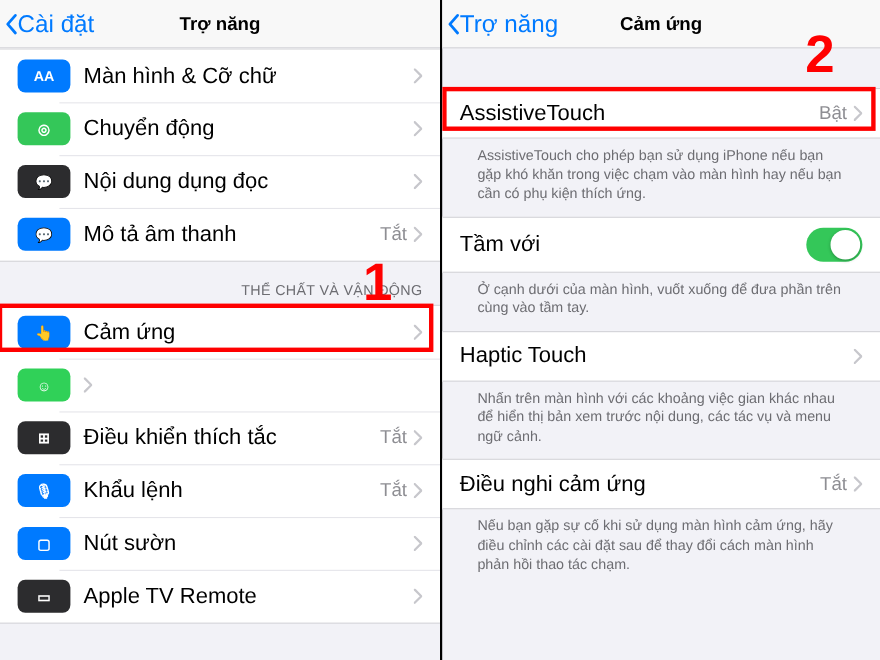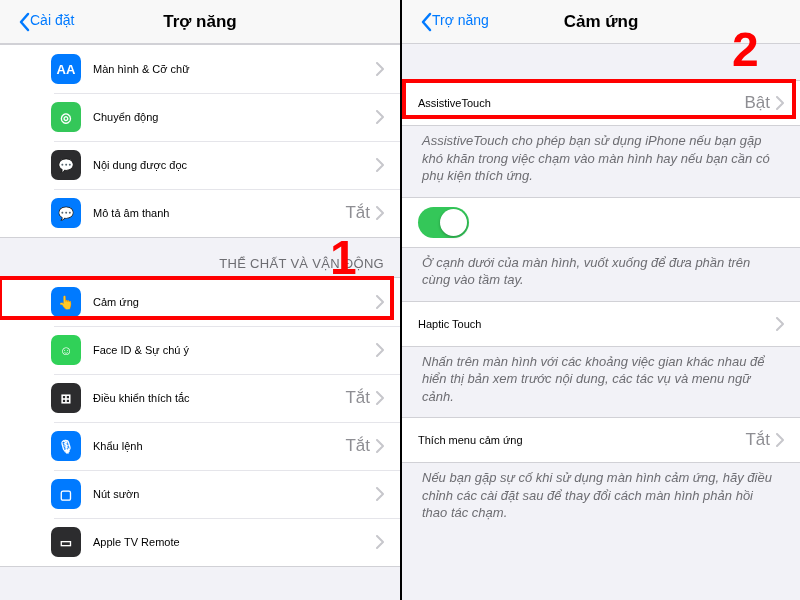--- a/index.html
+++ b/index.html
@@ -25,23 +25,24 @@
     height: 44px;
     background: #f8f8f8;
     border-bottom: 1px solid #d1d1d6;
     display: flex;
     align-items: center;
     position: relative;
     flex-shrink: 0;
   }
   .back-btn {
     display: flex;
+    align-items: center;
     color: #007aff;
-    font-size: 14px;
-    padding-left: 18px;
+    font-size: 22px;
+    padding-left: 4px;
     cursor: pointer;
   }
   .back-btn svg { flex-shrink: 0; }
   .nav-title {
     position: absolute;
     left: 0; right: 0;
     text-align: center;
     font-size: 17px;
     font-weight: 600;
     pointer-events: none;
@@ -51,23 +52,22 @@
     font-size: 13px;
     color: #6d6d72;
     text-transform: uppercase;
     padding: 18px 16px 6px;
     letter-spacing: 0.3px;
     text-align: right;
   }
   .section-footer {
     font-size: 13px;
     color: #6d6d72;
-    padding: 6px 20px 12px;
+    padding: 6px 32px 12px;
     line-height: 1.35;
-    font-style: italic;
   }
   .list {
     background: #fff;
     border-top: 1px solid #d1d1d6;
     border-bottom: 1px solid #d1d1d6;
   }
   .row {
     display: flex;
     align-items: center;
     min-height: 44px;
@@ -78,33 +78,32 @@
   .row + .row::before {
     content: "";
     position: absolute;
     top: 0; left: 54px; right: 0;
     height: 1px;
     background: #e5e5ea;
   }
   .row.noicon + .row.noicon::before,
   .row.noicon::before { left: 16px; }
   .row .icon {
-    width: 30px; height: 30px;
+    width: 48px; height: 30px;
     border-radius: 7px;
     margin-right: 12px;
     display: flex;
     align-items: center;
     justify-content: center;
     flex-shrink: 0;
     color: #fff;
     font-weight: 700;
     font-size: 13px;
-    margin-left: 35px;
-  }
-  .row .label { flex: 1; font-size: 11px; color: #000; }
+  }
+  .row .label { flex: 1; font-size: 20px; color: #000; }
   .row .value { font-size: 17px; color: #8e8e93; margin-right: 6px; }
   .chevron { color: #c7c7cc; flex-shrink: 0; }
   .toggle {
     width: 51px; height: 31px;
     border-radius: 16px;
     position: relative;
     flex-shrink: 0;
   }
   .toggle.on { background: #34c759; }
   .toggle .knob {
@@ -159,21 +158,21 @@
         </div>
         <div class="row">
           <div class="icon" style="background: rgb(52, 199, 89);">◎</div>
           <span class="label">Chuyển động</span>
           <svg class="chevron" width="8" height="14" viewBox="0 0 8 14">
             <path d="M1 1 L7 7 L1 13" stroke="#c7c7cc" stroke-width="2" fill="none" stroke-linecap="round" stroke-linejoin="round"></path>
           </svg>
         </div>
         <div class="row">
           <div class="icon" style="background: rgb(44, 44, 46);">💬</div>
-          <span class="label">Nội dung được đọc</span>
+          <span class="label">Nội dung dụng đọc</span>
           <svg class="chevron" width="8" height="14" viewBox="0 0 8 14">
             <path d="M1 1 L7 7 L1 13" stroke="#c7c7cc" stroke-width="2" fill="none" stroke-linecap="round" stroke-linejoin="round"></path>
           </svg>
         </div>
         <div class="row">
           <div class="icon" style="background: rgb(0, 122, 255);">💬</div>
           <span class="label">Mô tả âm thanh</span>
           <span class="value">Tắt</span>
           <svg class="chevron" width="8" height="14" viewBox="0 0 8 14">
             <path d="M1 1 L7 7 L1 13" stroke="#c7c7cc" stroke-width="2" fill="none" stroke-linecap="round" stroke-linejoin="round"></path>
@@ -186,21 +185,20 @@
     <div class="list" id="left-list2">
         <div class="row" id="row-touch">
           <div class="icon" style="background: rgb(0, 122, 255);">👆</div>
           <span class="label">Cảm ứng</span>
           <svg class="chevron" width="8" height="14" viewBox="0 0 8 14">
             <path d="M1 1 L7 7 L1 13" stroke="#c7c7cc" stroke-width="2" fill="none" stroke-linecap="round" stroke-linejoin="round"></path>
           </svg>
         </div>
         <div class="row">
           <div class="icon" style="background: rgb(48, 209, 88);">☺</div>
-          <span class="label">Face ID &amp; Sự chú ý</span>
           <svg class="chevron" width="8" height="14" viewBox="0 0 8 14">
             <path d="M1 1 L7 7 L1 13" stroke="#c7c7cc" stroke-width="2" fill="none" stroke-linecap="round" stroke-linejoin="round"></path>
           </svg>
         </div>
         <div class="row">
           <div class="icon" style="background: rgb(44, 44, 46);">⊞</div>
           <span class="label">Điều khiển thích tắc</span>
           <span class="value">Tắt</span>
           <svg class="chevron" width="8" height="14" viewBox="0 0 8 14">
             <path d="M1 1 L7 7 L1 13" stroke="#c7c7cc" stroke-width="2" fill="none" stroke-linecap="round" stroke-linejoin="round"></path>
@@ -257,40 +255,41 @@
         <span class="value">Bật</span>
         <svg class="chevron" width="8" height="14" viewBox="0 0 8 14">
             <path d="M1 1 L7 7 L1 13" stroke="#c7c7cc" stroke-width="2" fill="none" stroke-linecap="round" stroke-linejoin="round"></path>
           </svg>
       </div>
     </div>
     <div class="section-footer">AssistiveTouch cho phép bạn sử dụng iPhone nếu bạn gặp khó khăn trong việc chạm vào màn hình hay nếu bạn cần có phụ kiện thích ứng.</div>
 
     <div class="list">
       <div class="row noicon">
+        <span class="label">Tầm với</span>
         <div class="toggle on">
             <div class="knob"></div>
           </div>
       </div>
     </div>
     <div class="section-footer">Ở cạnh dưới của màn hình, vuốt xuống để đưa phần trên cùng vào tầm tay.</div>
 
     <div class="list">
       <div class="row noicon">
         <span class="label">Haptic Touch</span>
         <svg class="chevron" width="8" height="14" viewBox="0 0 8 14">
             <path d="M1 1 L7 7 L1 13" stroke="#c7c7cc" stroke-width="2" fill="none" stroke-linecap="round" stroke-linejoin="round"></path>
           </svg>
       </div>
     </div>
     <div class="section-footer">Nhấn trên màn hình với các khoảng việc gian khác nhau để hiển thị bản xem trước nội dung, các tác vụ và menu ngữ cảnh.</div>
 
     <div class="list">
       <div class="row noicon">
-        <span class="label">Thích menu cảm ứng</span>
+        <span class="label">Điều nghi cảm ứng</span>
         <span class="value">Tắt</span>
         <svg class="chevron" width="8" height="14" viewBox="0 0 8 14">
             <path d="M1 1 L7 7 L1 13" stroke="#c7c7cc" stroke-width="2" fill="none" stroke-linecap="round" stroke-linejoin="round"></path>
           </svg>
       </div>
     </div>
     <div class="section-footer">Nếu bạn gặp sự cố khi sử dụng màn hình cảm ứng, hãy điều chỉnh các cài đặt sau để thay đổi cách màn hình phản hồi thao tác chạm.</div>
 
   </div>
 

